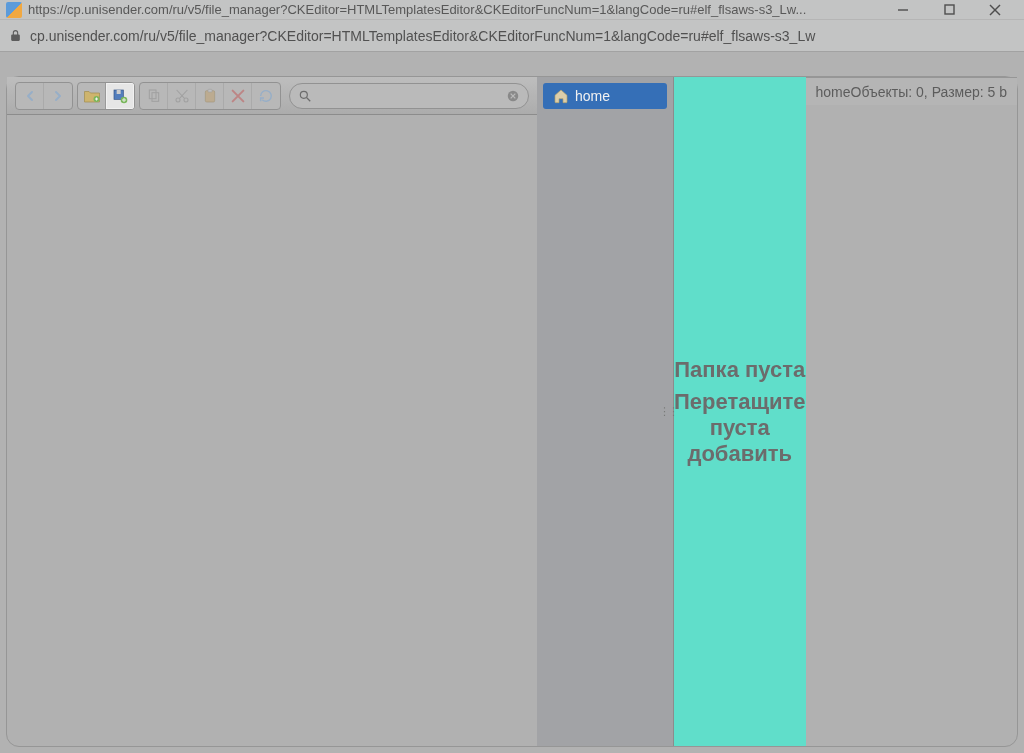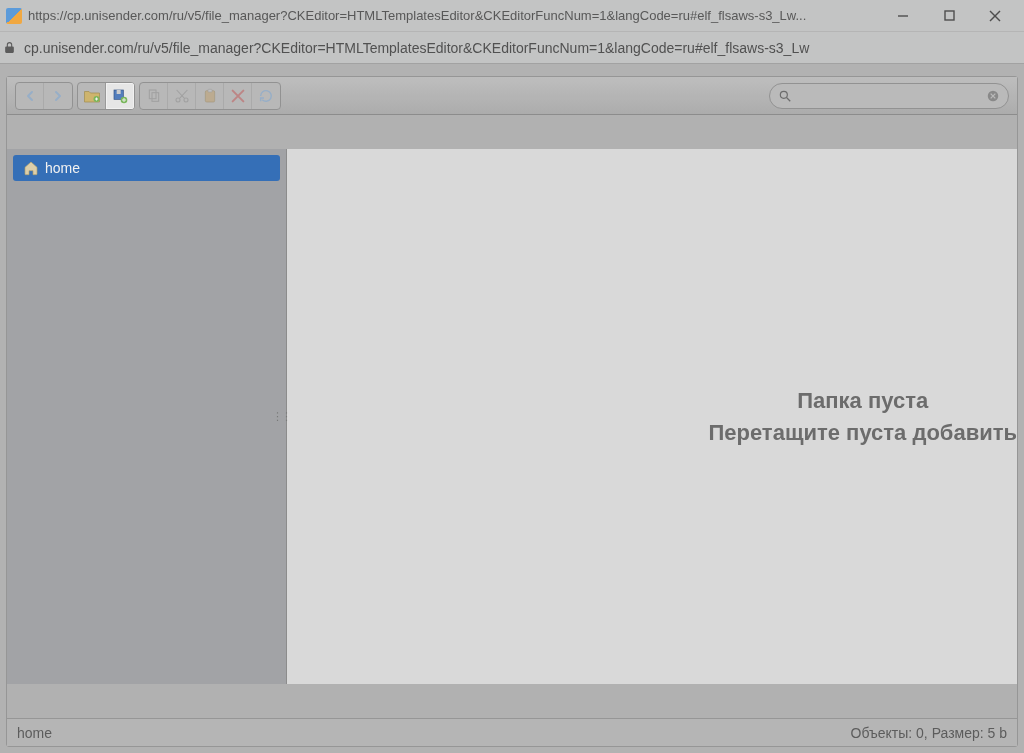--- a/index.html
+++ b/index.html
@@ -6,21 +6,21 @@
   body {
     font-family: Arial, Helvetica, sans-serif;
     background: #b9b9b9;
     width: 1024px;
     height: 753px;
     overflow: hidden;
     position: relative;
   }
   
   .titlebar {
-    height: 32px;
+    height: 20px;
     background: #cccdcd;
     display: flex;
     align-items: center;
     padding: 0 6px;
     font-size: 13px;
     color: #555;
     border-bottom: 1px solid #bdbdbd;
   }
   .titlebar .favicon {
     width: 16px; height: 16px;
@@ -34,41 +34,39 @@
   .win-btn {
     width: 46px; height: 32px;
     display: flex; align-items: center; justify-content: center;
     color: #4a4a4a; font-size: 14px;
   }
   .addrbar {
     height: 32px;
     background: #cccdcd;
     display: flex;
     align-items: center;
-    padding: 0 2px;
+    padding: 0 8px;
     font-size: 14px;
     color: #4d4d4d;
     border-bottom: 1px solid #a8a8a8;
   }
   .addrbar .lock {
     width: 14px; height: 14px; margin-right: 8px;
     display: inline-flex; align-items:center; justify-content:center;
   }
   .addrbar .url { flex:1; white-space: nowrap; overflow:hidden; text-overflow: ellipsis; }
 
   
   .fm-wrap {
     position: absolute;
     left: 6px; right: 6px; top: 76px; bottom: 6px;
     border: 1px solid #9a9a9a;
     background: #b8b8b8;
     display: flex;
-    flex-direction: column;
-    border-radius: 3px;
-    gap: 34px;
+    border-radius: 13px;
   }
   .fm-toolbar {
     height: 38px;
     background: linear-gradient(#c6c6c6, #b3b3b3);
     border-bottom: 1px solid #8f8f8f;
     display: flex;
     align-items: center;
     padding: 0 8px;
     gap: 4px;
   }
@@ -128,21 +126,21 @@
     position:absolute;
     right: 2px; top: 50%; transform: translateY(-50%);
     width: 6px; height: 40px;
     display:flex; align-items:center; justify-content:center;
     color:#7a7a7a;
     font-size: 11px;
     letter-spacing: -2px;
   }
   .fm-main {
     flex:1;
-    background: #e5e5e5;
+    background: #5eead4;
     display:flex; align-items:flex-end; justify-content:center;
     flex-direction: column;
   }
   .empty {
     text-align:center; color:#6b6b6b;
     font-weight: bold;
   }
   .empty .line1 { font-size: 22px; margin-bottom: 6px; }
   .empty .line2 { font-size: 22px; }
 

